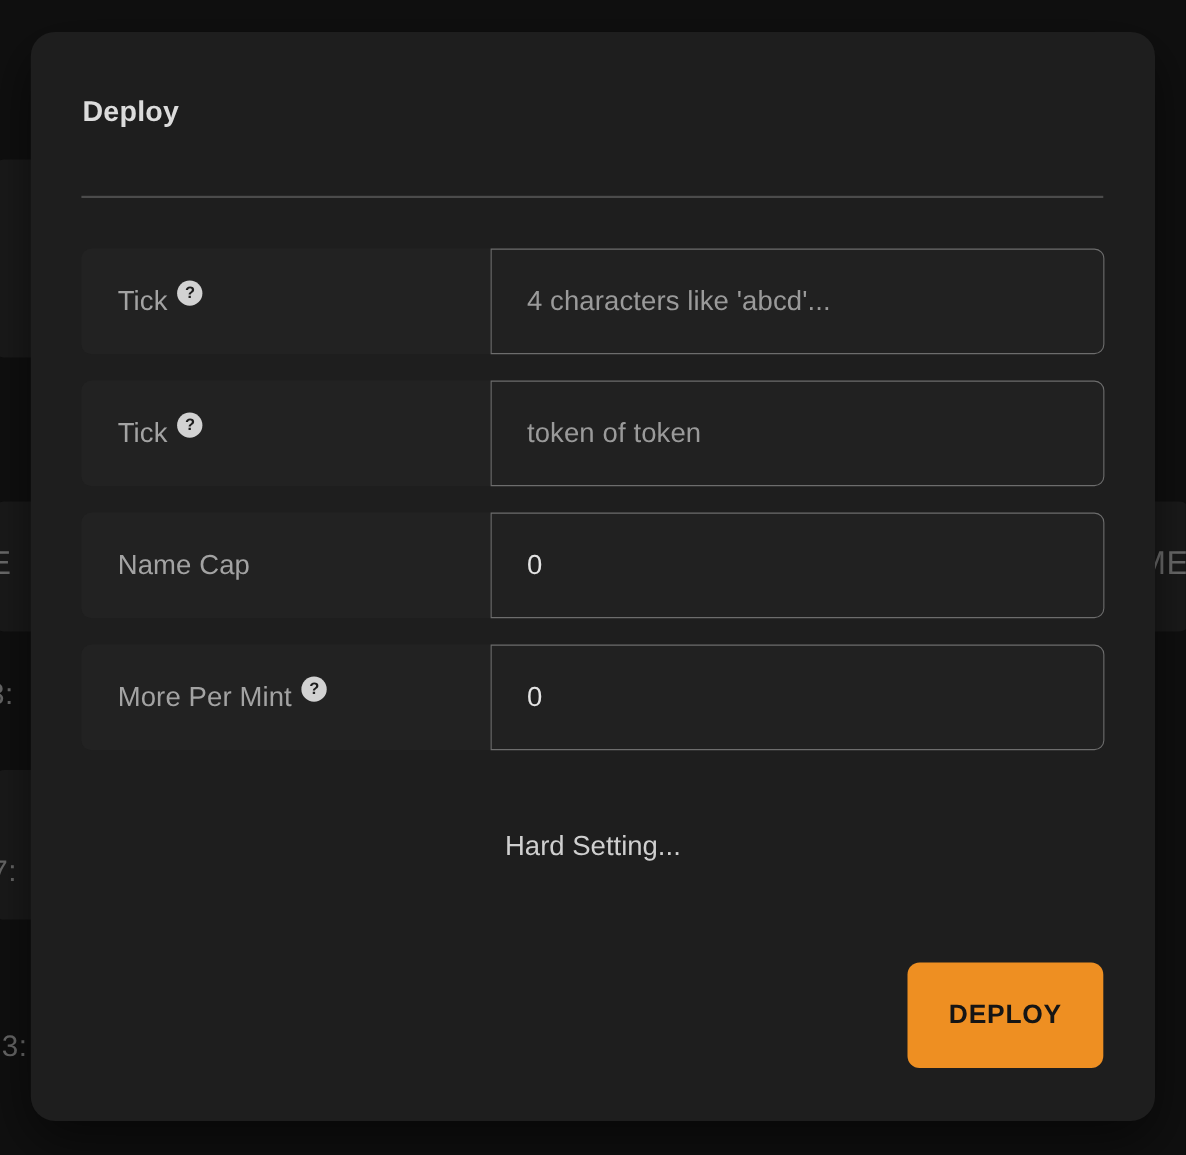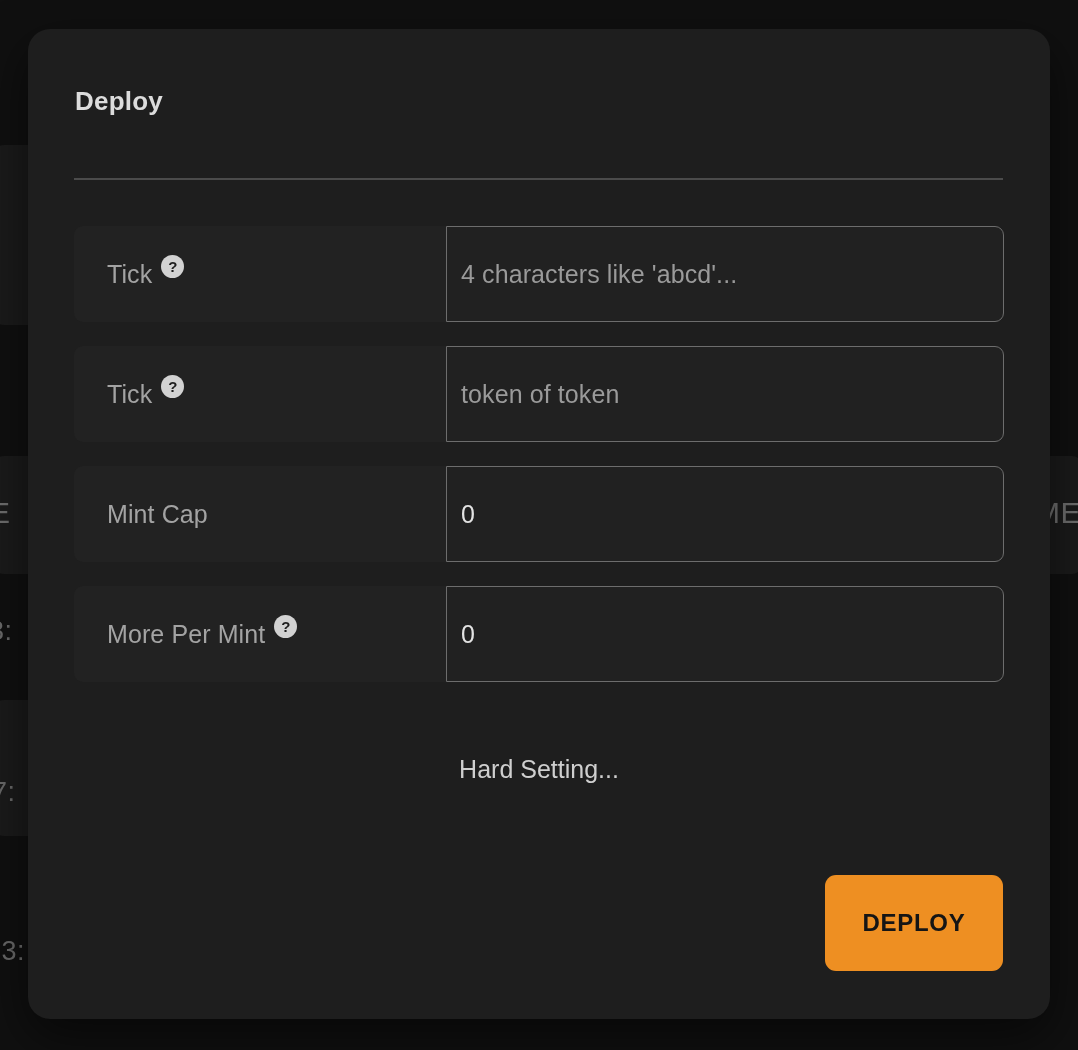--- a/index.html
+++ b/index.html
@@ -114,21 +114,21 @@
     font-family: "Liberation Sans", sans-serif;
   }
   .row-input {
     flex: 1;
     box-sizing: border-box;
     background: #212121;
     border: 1px solid #6d6d6d;
     border-radius: 0 9px 9px 0;
     display: flex;
     align-items: center;
-    padding-left: 14px;
+    padding-left: 32px;
   }
   .row-input-value {
     font-size: 25px;
     color: #e3e3e3;
     letter-spacing: .1px;
   }
   .row-input-value.placeholder { color: #9a9a9a; }
 
   
   #more-setting {
@@ -199,21 +199,21 @@
         <span class="row-label-text">Tick</span>
         <span class="help-icon">?</span>
       </div>
       <div class="row-input">
         <span class="row-input-value placeholder">token of token</span>
       </div>
     </div>
 
     <div class="form-row">
       <div class="row-label">
-        <span class="row-label-text">Mint Cap</span>
+        <span class="row-label-text">Name Cap</span>
       </div>
       <div class="row-input">
         <span class="row-input-value">0</span>
       </div>
     </div>
 
     <div class="form-row">
       <div class="row-label">
         <span class="row-label-text">More Per Mint</span>
         <span class="help-icon">?</span>

